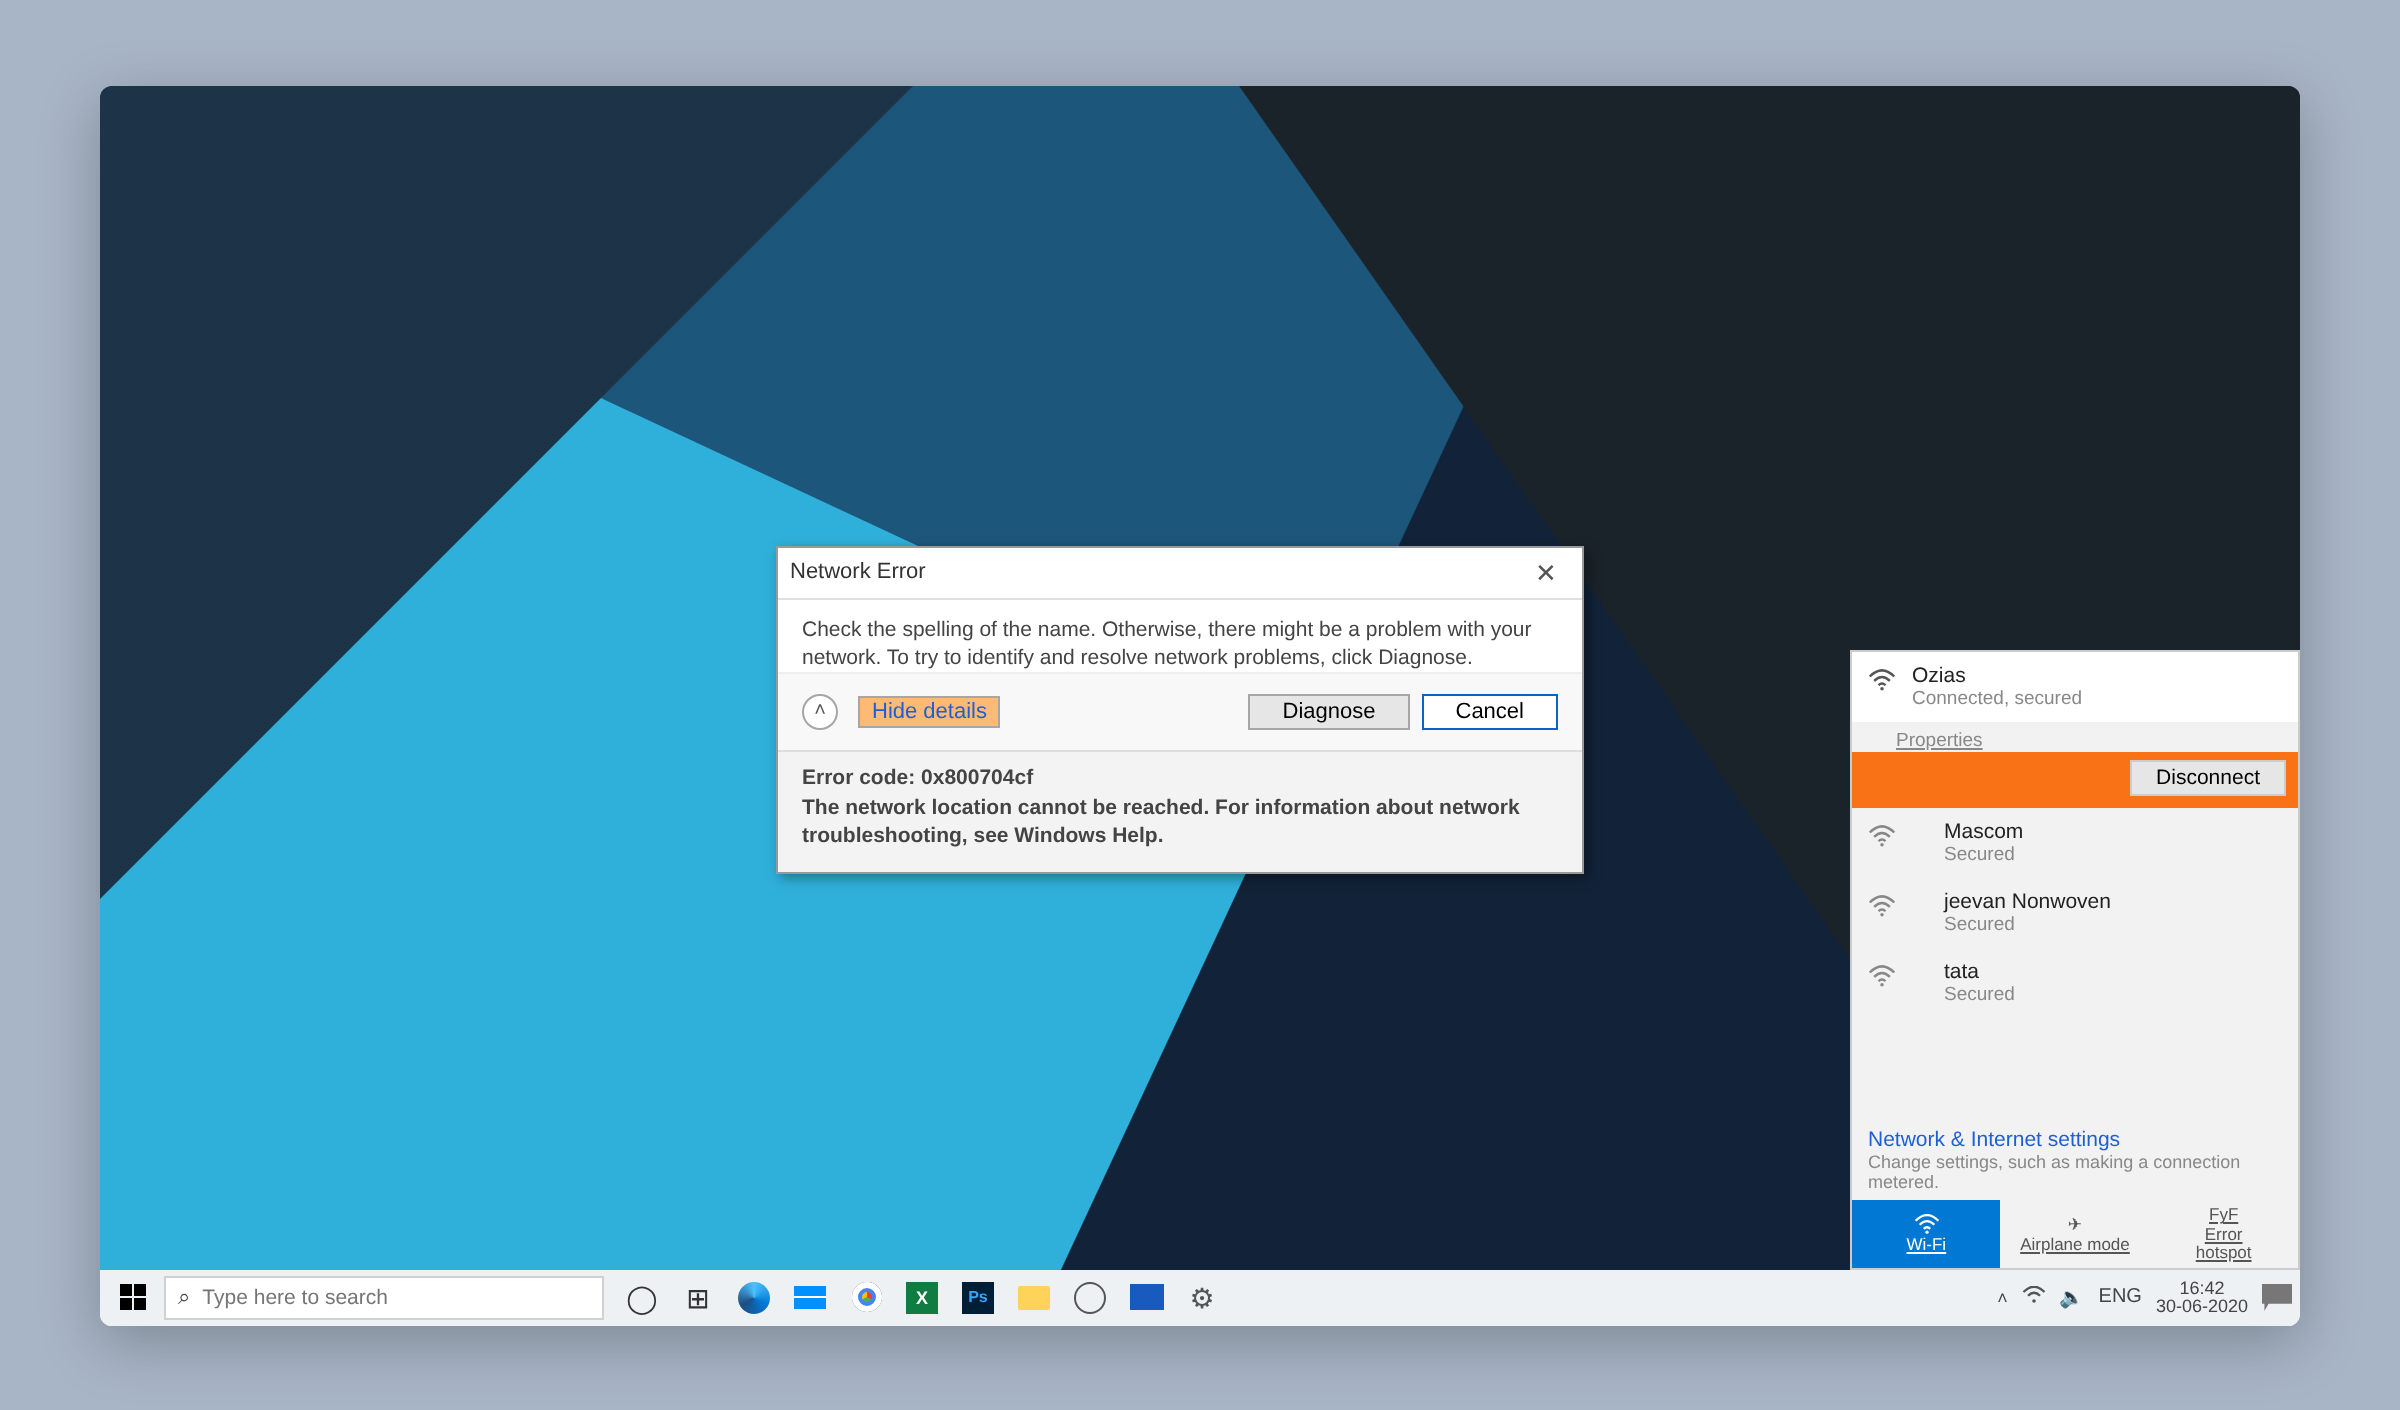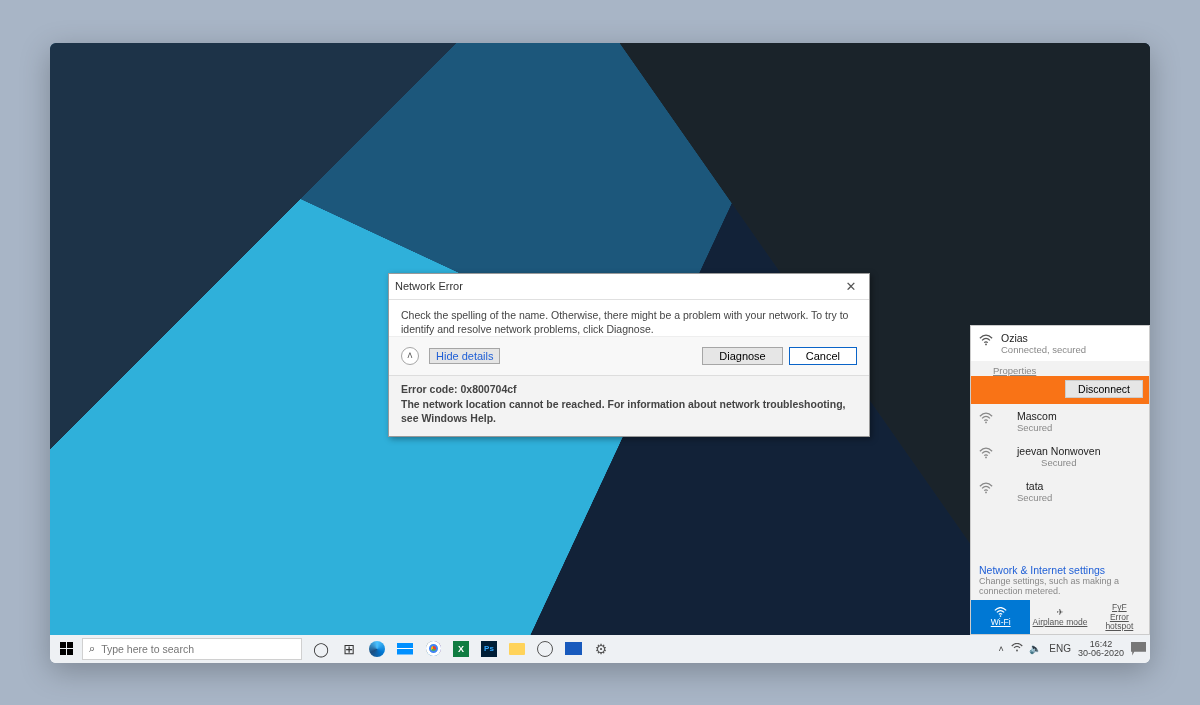--- a/index.html
+++ b/index.html
@@ -22,21 +22,21 @@
     background:
       linear-gradient(135deg,#1d3348 0 24%,transparent 24.05%),
       linear-gradient(235deg,#1a232a 0 35%,transparent 35.05%),
       linear-gradient(295deg,#122238 0 45%,transparent 45.05%),
       linear-gradient(25deg,#2fb0da 0 50%,transparent 50.05%),
       linear-gradient(0deg,#1c577b 0 100%,transparent 0);
   }
 
   
   .dialog {
-    position: absolute; left: 338px; top: 230px; width: 482px;
+    position: absolute; left: 338px; top: 230px; width: 404px;
     background: #fff; border: 1px solid #999;
     box-shadow: 2px 2px 6px rgba(0,0,0,.35);
     font-size: 11px; color:#333;
   }
   .dialog .titlebar {
     display: flex; align-items: center; height: 26px; padding: 0 6px;
     border-bottom: 1px solid #e0e0e0;
   }
   .dialog .titlebar .title { flex:1; font-size: 11px; }
   .dialog .close {
@@ -45,37 +45,37 @@
   }
   .dialog .body { padding: 8px 12px 0 12px; }
   .dialog .heading { color:#1f5fd6; font-size: 12px; font-weight:400; margin-bottom:8px;}
   .dialog .desc   { font-size:10.5px; line-height:1.35; color:#444; }
   .dialog .btnrow { display:flex; align-items:center; padding:10px 12px; gap:6px; border-top:1px solid #eee; background:#f8f8f8;}
   .chev {
     width:18px;height:18px;border:1px solid #a6a6a6;border-radius:50%;
     display:flex;align-items:center;justify-content:center;font-size:10px;color:#555;
     background:#fff;margin-right:4px;
   }
-  .linkish { color:#1f5fd6; font-size:11px; border:1px solid #a6a6a6; padding:1px 6px; background:#e5e5e5;}
+  .linkish { color:#1f5fd6; font-size:11px; border:1px solid #a6a6a6; padding:1px 6px; background:#fdba74;}
   .btnrow .spacer{flex:1}
   .winbtn{ border:1px solid #a6a6a6; padding:2px 16px; font-size:11px; background:#e6e6e6;}
   .winbtn.accent{ border:1px solid #0a64c8; background:#fff;}
   .dialog .details { padding: 6px 12px 10px 12px; font-size:10.5px; line-height:1.4; border-top:1px solid #ddd; background:#f3f3f3; color:#444;font-weight:bold;}
 
   
   .flyout {
-    position:absolute; right:0; bottom:28px; width:180px; height:310px;
+    position:absolute; right:0; bottom:28px; width:225px; height:310px;
     background:#f2f2f2; border:1px solid #ccc; font-size:10.5px; color:#444;
     display:flex; flex-direction:column;
   }
   .net-item { display:flex; padding:6px 8px; gap:8px; align-items:flex-start; background:#fff;}
   .net-item.sel { background:#fff; }
   .net-item + .net-item { border-top:1px solid #eee;}
   .net-other .net-item { background:#f2f2f2;gap:24px; }
-  .net-other .net-item + .net-item { border-top:none;text-align:center; }
+  .net-other .net-item + .net-item { border-top:none; }
   .wifi-ico{ width:14px;height:12px;display:flex;align-items:flex-end;justify-content:center; margin-top:2px;}
   .wifi-ico svg{width:14px;height:12px;display:block;}
   .net-name{font-size:10.5px;color:#222;}
   .net-sub{font-size:9.5px;color:#888;}
   .prop-link{font-size:9.5px;color:#888;text-decoration:underline;margin:4px 0 0 22px;cursor:pointer;}
   .disc-row{display:flex;justify-content:flex-end;padding:4px 6px 6px 6px;background:#f97316;}
   .disc-btn{border:1px solid #ccc;background:#e6e6e6;padding:2px 12px;font-size:10.5px;}
   .net-other{flex:1;overflow:hidden;}
   .net-footer{}
   .footer-title{color:#1f5fd6;font-size:10.5px;padding:4px 8px 0 8px;}

